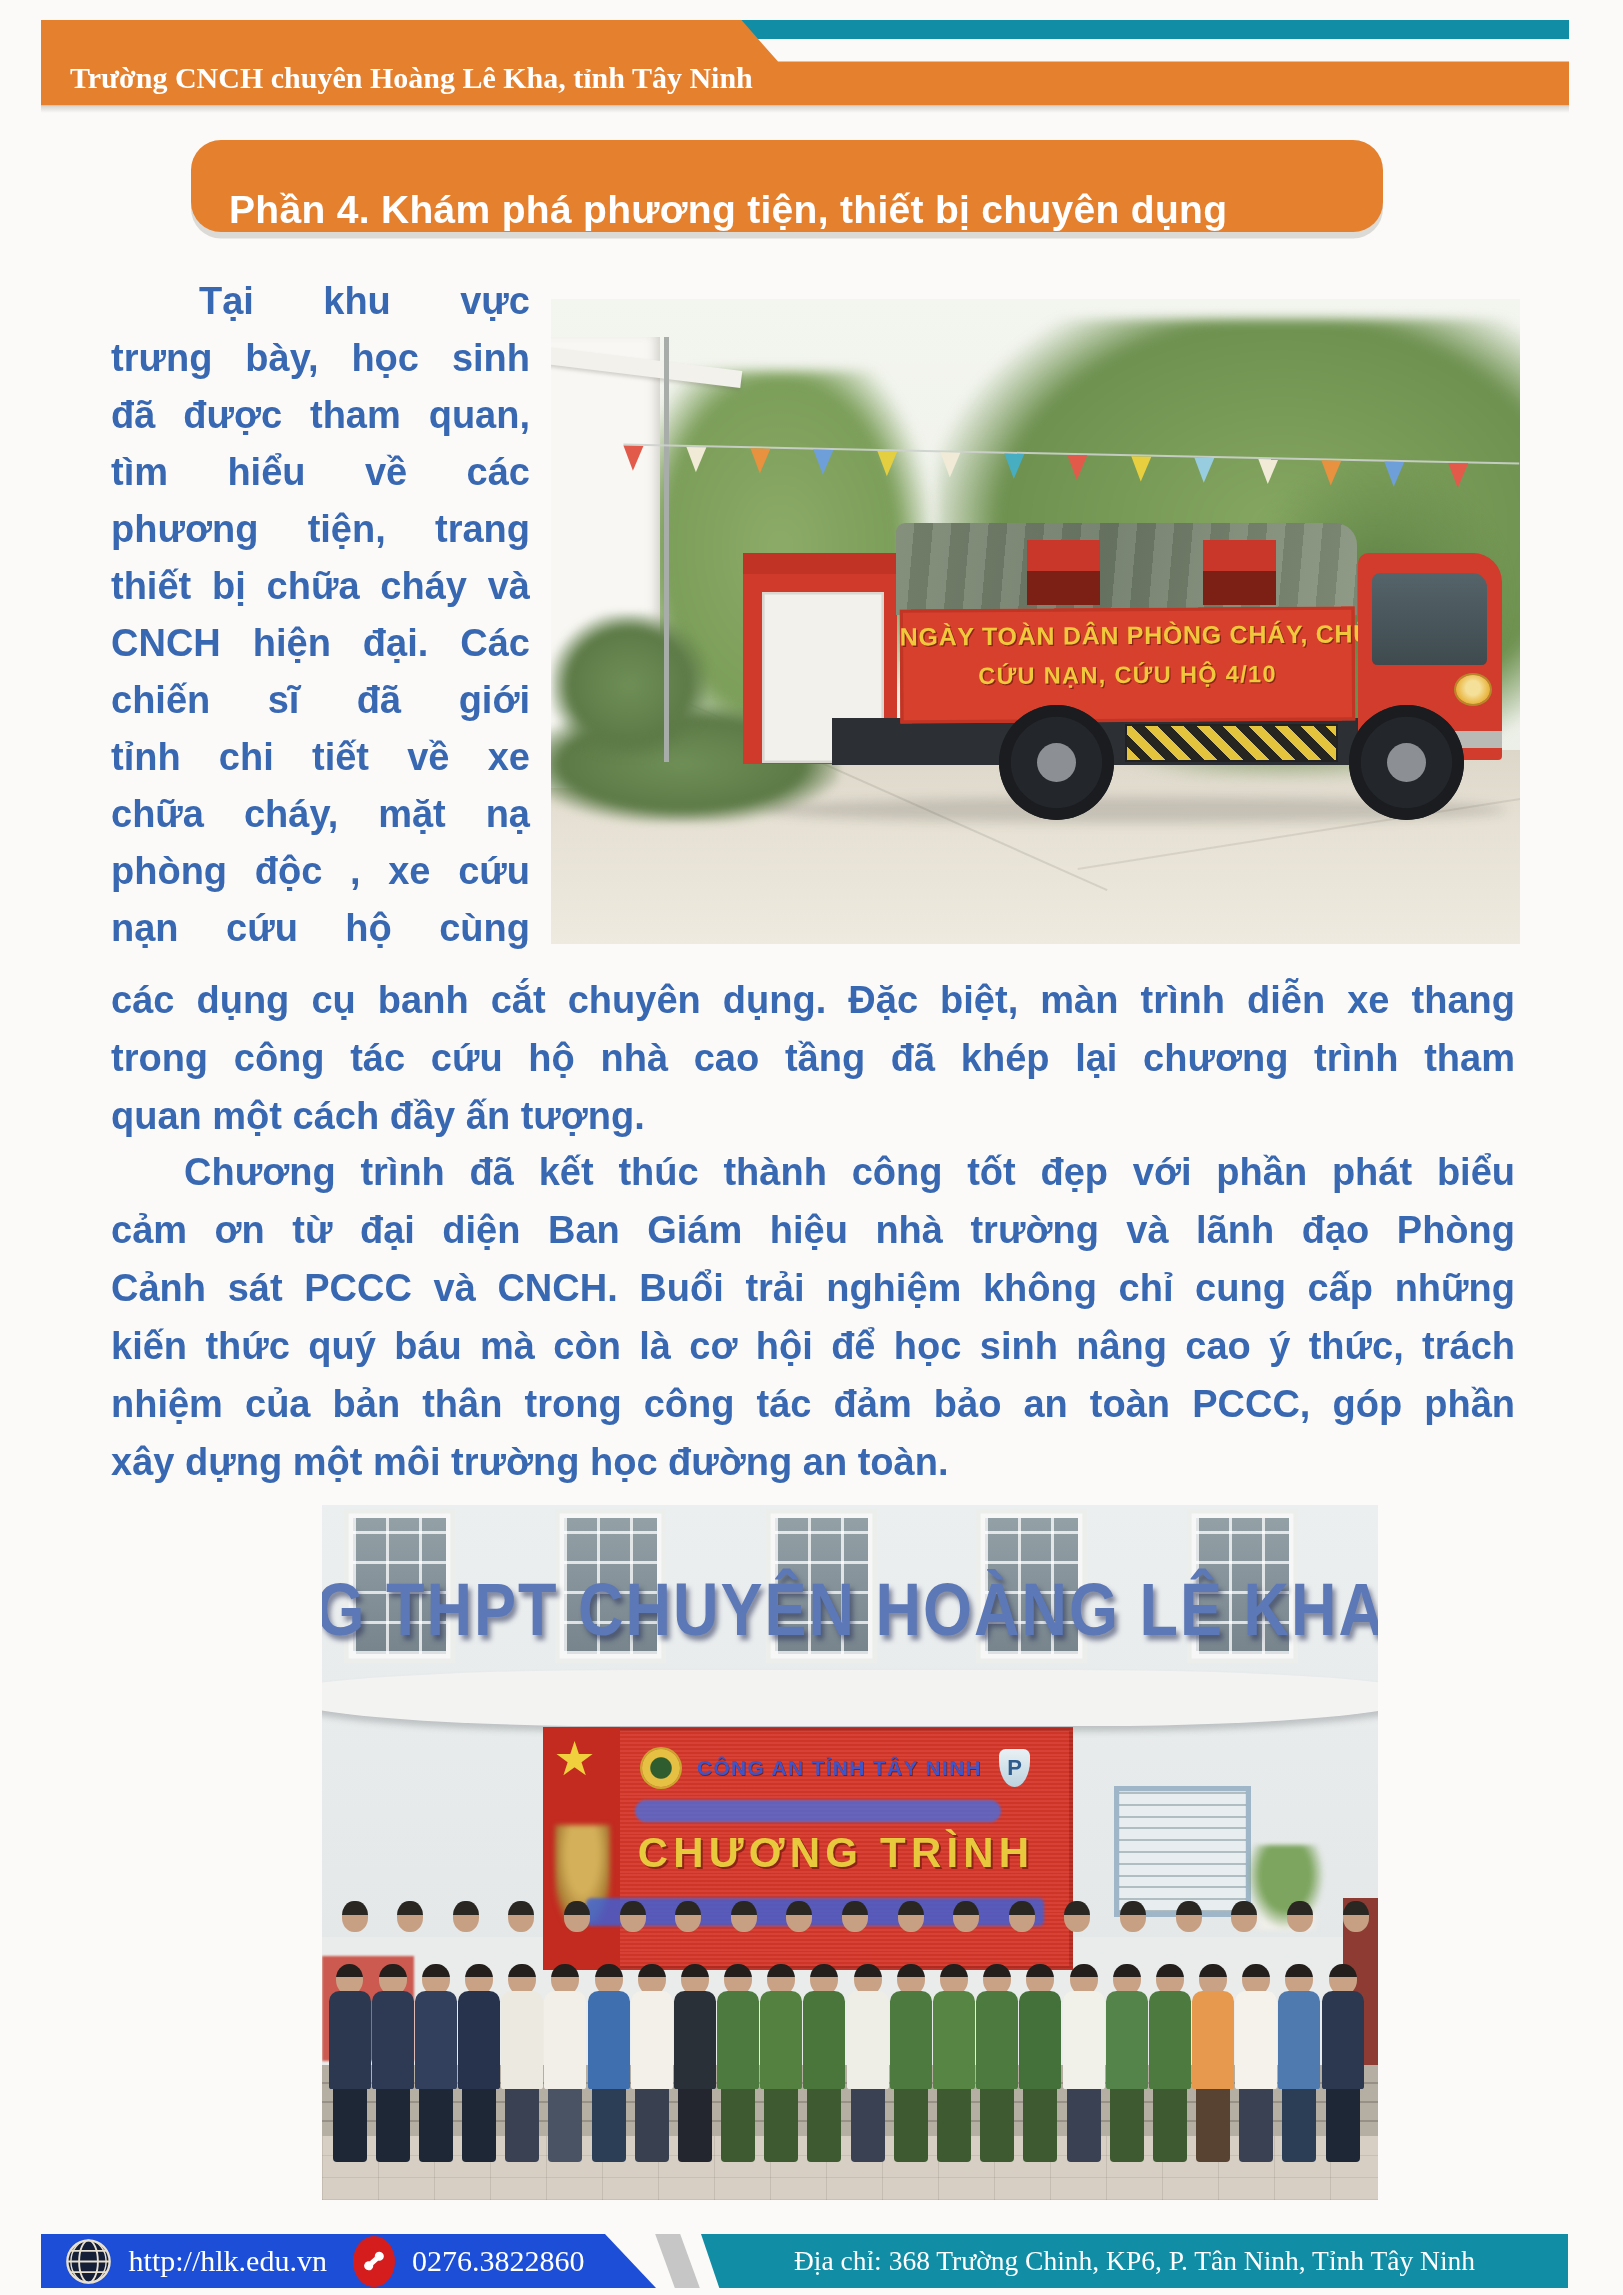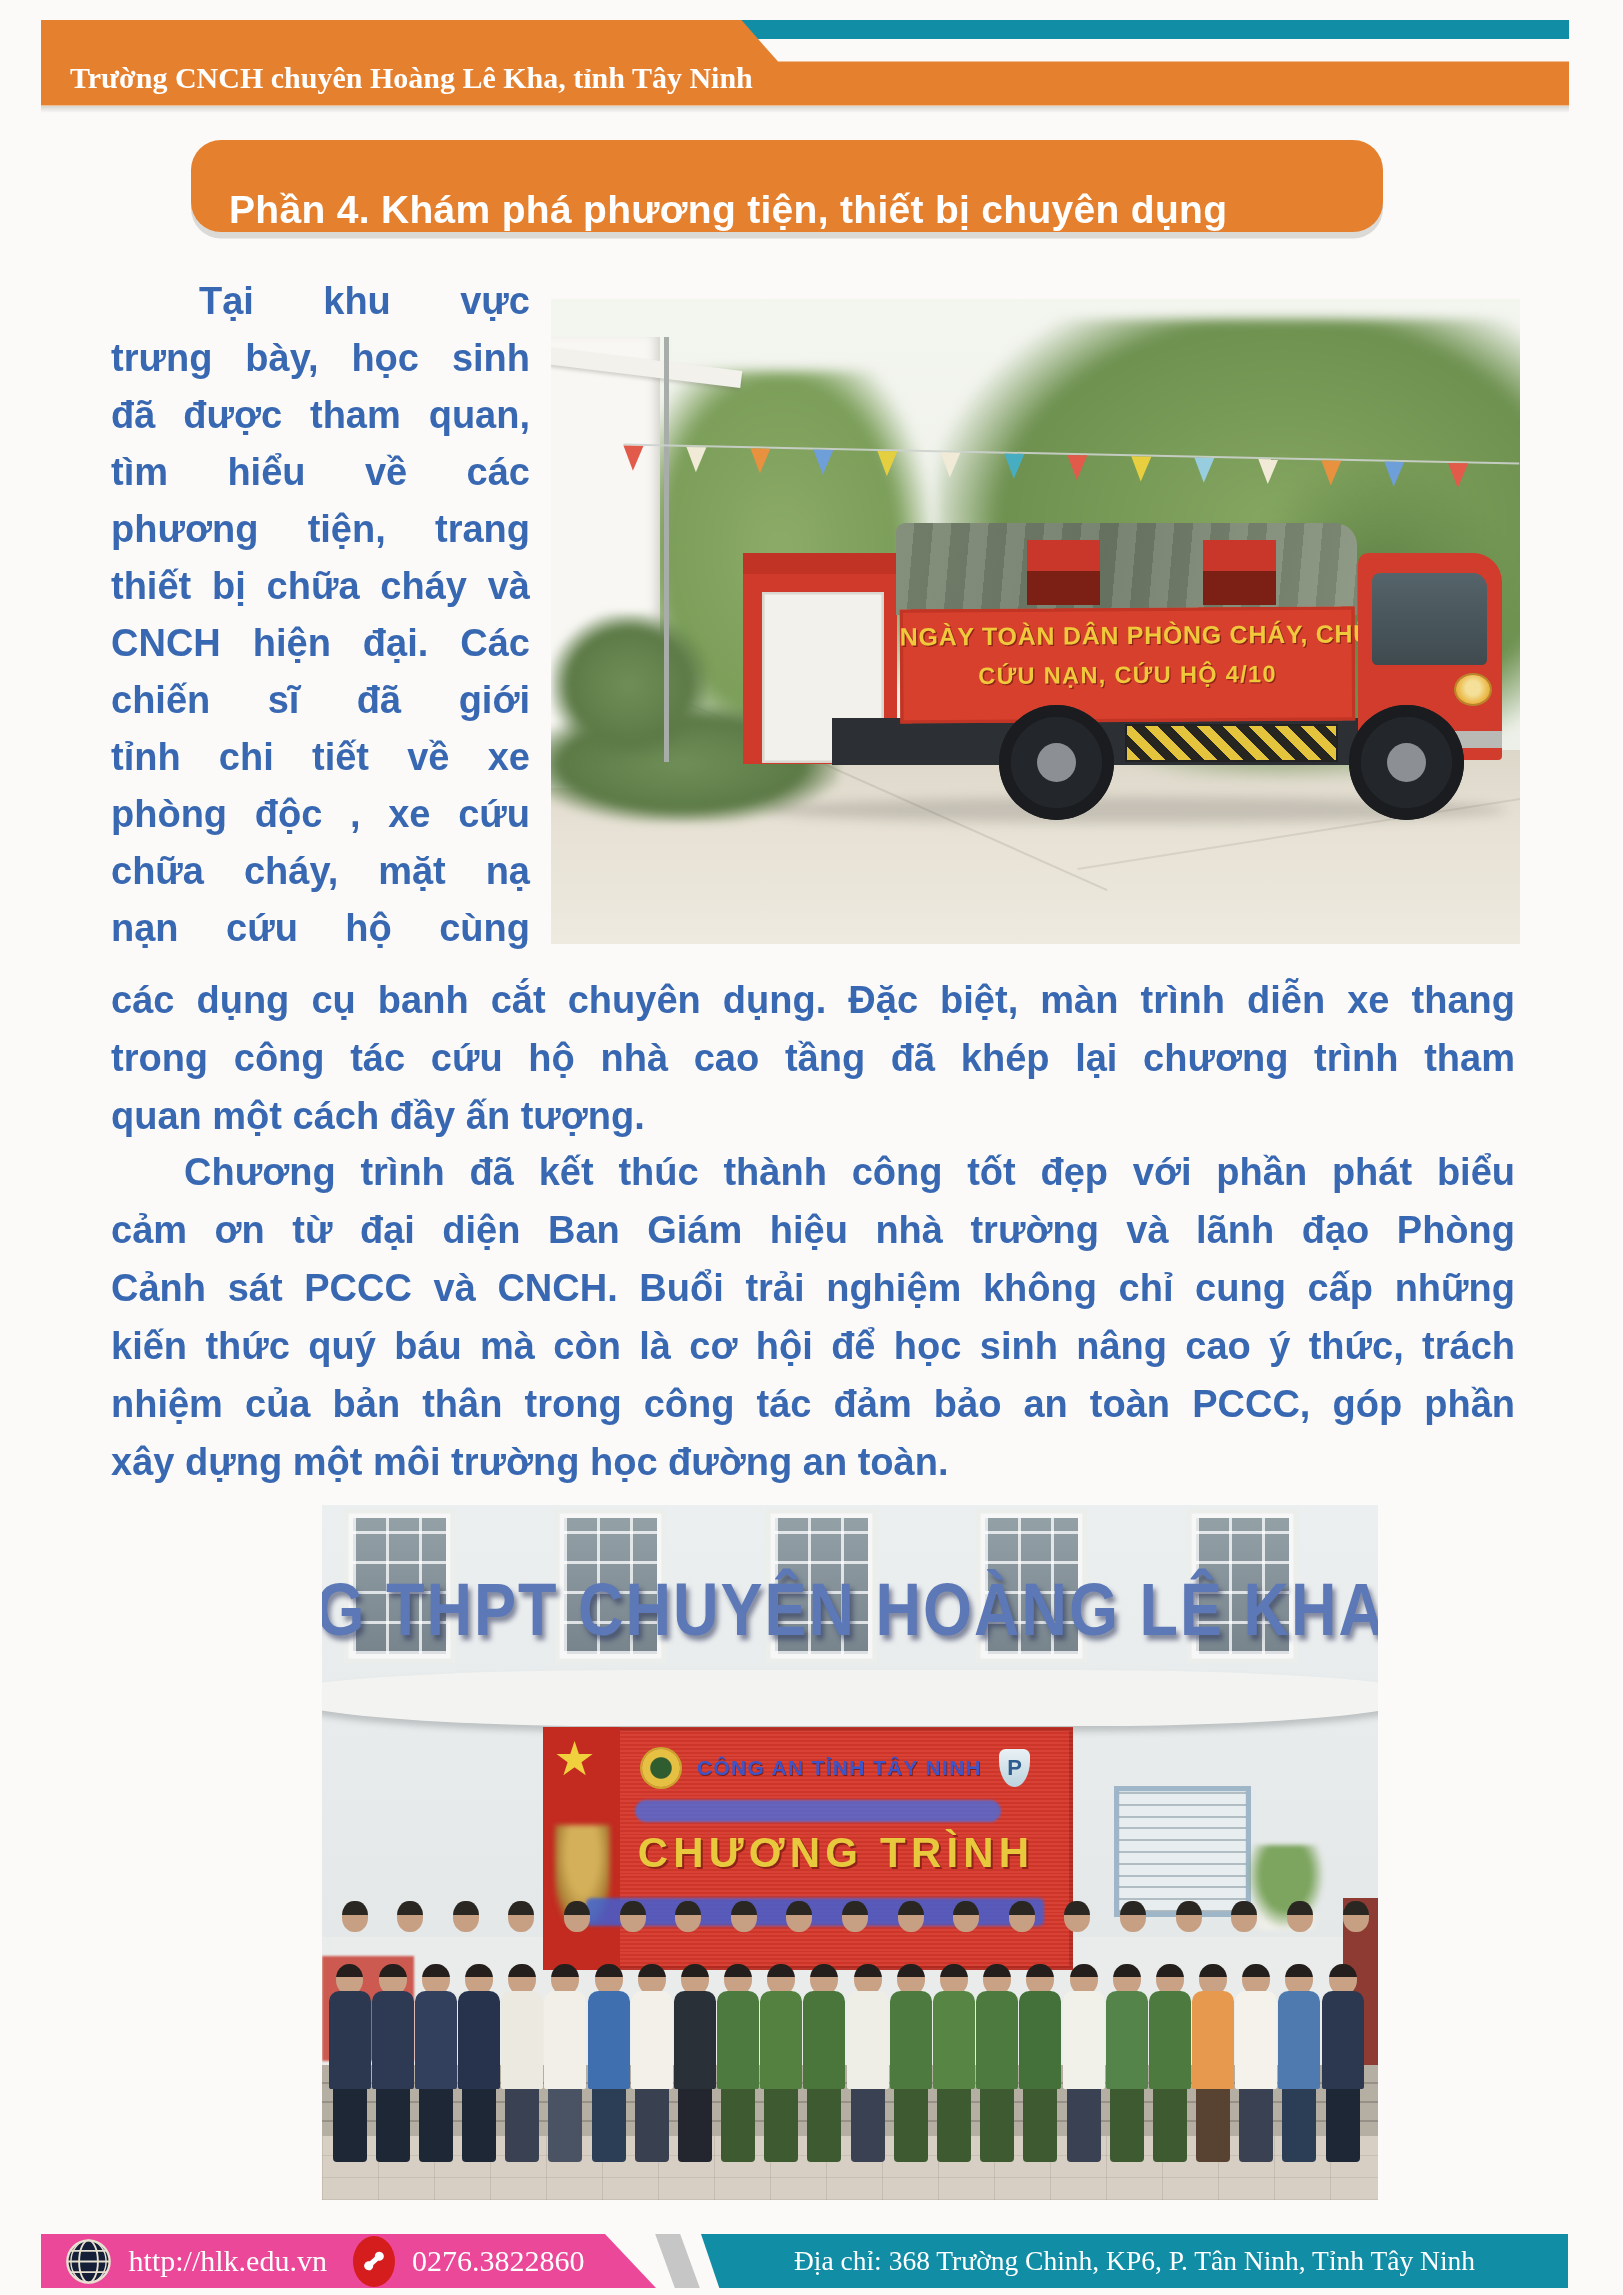--- a/index.html
+++ b/index.html
@@ -146,21 +146,21 @@
                          repeating-linear-gradient(0deg,rgba(90,80,70,.12) 0 1.3px,rgba(0,0,0,0) 1.3px 22px);}
   .gp-people,.gp-people-back{position:absolute;inset:0;}
   .bhead{position:absolute;top:396px;width:26px;height:31px;border-radius:46%;
         background:linear-gradient(#2a2622 0 44%,#c7a084 44%);}
   .person{position:absolute;bottom:38px;width:42px;}
   .phead{width:27.5px;height:31px;margin:0 auto;border-radius:48%;background:linear-gradient(#241f1c 0 42%,#c9a285 42%);}
   .ptorso{width:42px;height:98px;margin-top:-3.9px;border-radius:10.5px 10.5px 2.6px 2.6px;}
   .plegs{width:34px;height:73px;margin:0 auto;border-radius:0 0 3.9px 3.9px;}
 
   
-  .ft-orange{position:absolute;left:41px;top:2234px;width:615px;height:54px;background:#ec4899;
+  .ft-orange{position:absolute;left:41px;top:2234px;width:615px;height:54px;background:#1d4ed8;
         clip-path:polygon(0 0,564px 0,615px 100%,0 100%);display:flex;align-items:center;}
   .ft-orange .site{color:#fff;font-family:"Liberation Serif","DejaVu Serif",serif;font-size:30px;margin-left:17px;}
   .ft-globe{margin-left:23.6px;width:47px;height:47px;}
   .ft-phonewrap{margin-left:26px;width:42px;height:51px;border-radius:50%;background:#d61d1d;
         display:flex;align-items:center;justify-content:center;}
   .ft-num{color:#fff;font-family:"Liberation Serif","DejaVu Serif",serif;font-size:30px;margin-left:17px;}
   .ft-gray{position:absolute;left:665px;top:2234px;width:25px;height:54px;background:#c6c6c6;transform:skewX(20deg);}
   .ft-teal{position:absolute;left:701px;top:2234px;width:867px;height:54px;background:#118ea6;
         clip-path:polygon(0 0,100% 0,100% 100%,18.3px 100%);display:flex;align-items:center;justify-content:center;}
   .ft-teal span{color:#ffffff;font-family:"Liberation Serif","DejaVu Serif",serif;font-size:27.5px;white-space:nowrap;}
@@ -184,22 +184,22 @@
   <div class="col bodytext">
     <div class="jline ind">Tại khu vực</div>
     <div class="jline">trưng bày, học sinh</div>
     <div class="jline">đã được tham quan,</div>
     <div class="jline">tìm hiểu về các</div>
     <div class="jline">phương tiện, trang</div>
     <div class="jline">thiết bị chữa cháy và</div>
     <div class="jline">CNCH hiện đại. Các</div>
     <div class="jline">chiến sĩ đã giới</div>
     <div class="jline">tỉnh chi tiết về xe</div>
+    <div class="jline">chữa cháy, mặt nạ</div>
     <div class="jline">phòng độc , xe cứu</div>
-    <div class="jline">chữa cháy, mặt nạ</div>
     <div class="jline">nạn cứu hộ cùng</div>
   </div>
 
   <div class="photo truckphoto">
     <div class="tp-ground"></div>
     <div class="tp-seam1"></div>
     <div class="tp-seam2"></div>
     <div class="tp-trees1"></div>
     <div class="tp-trees2"></div>
     <div class="tp-trees3"></div>

